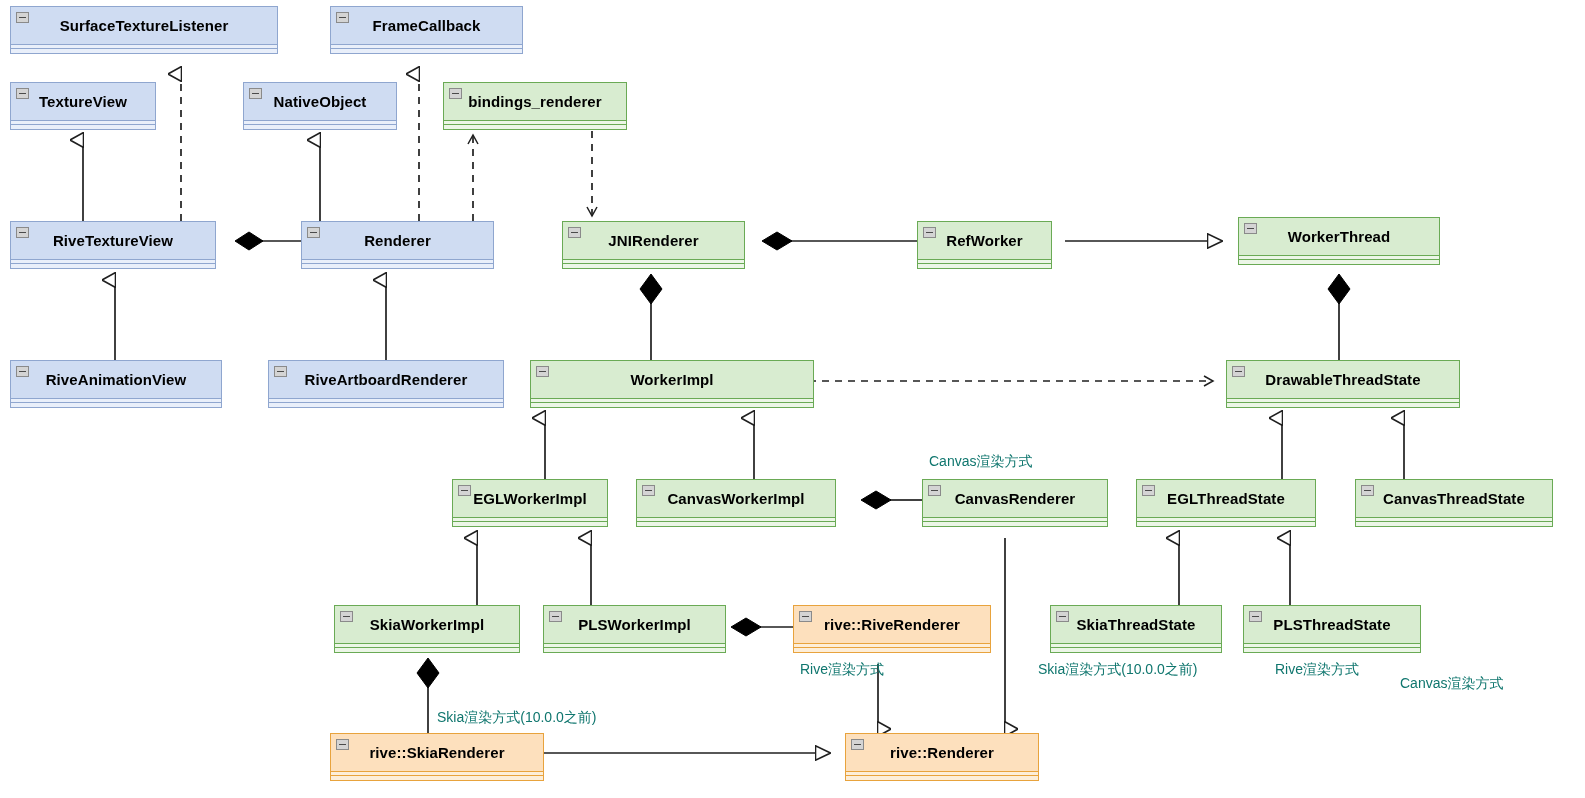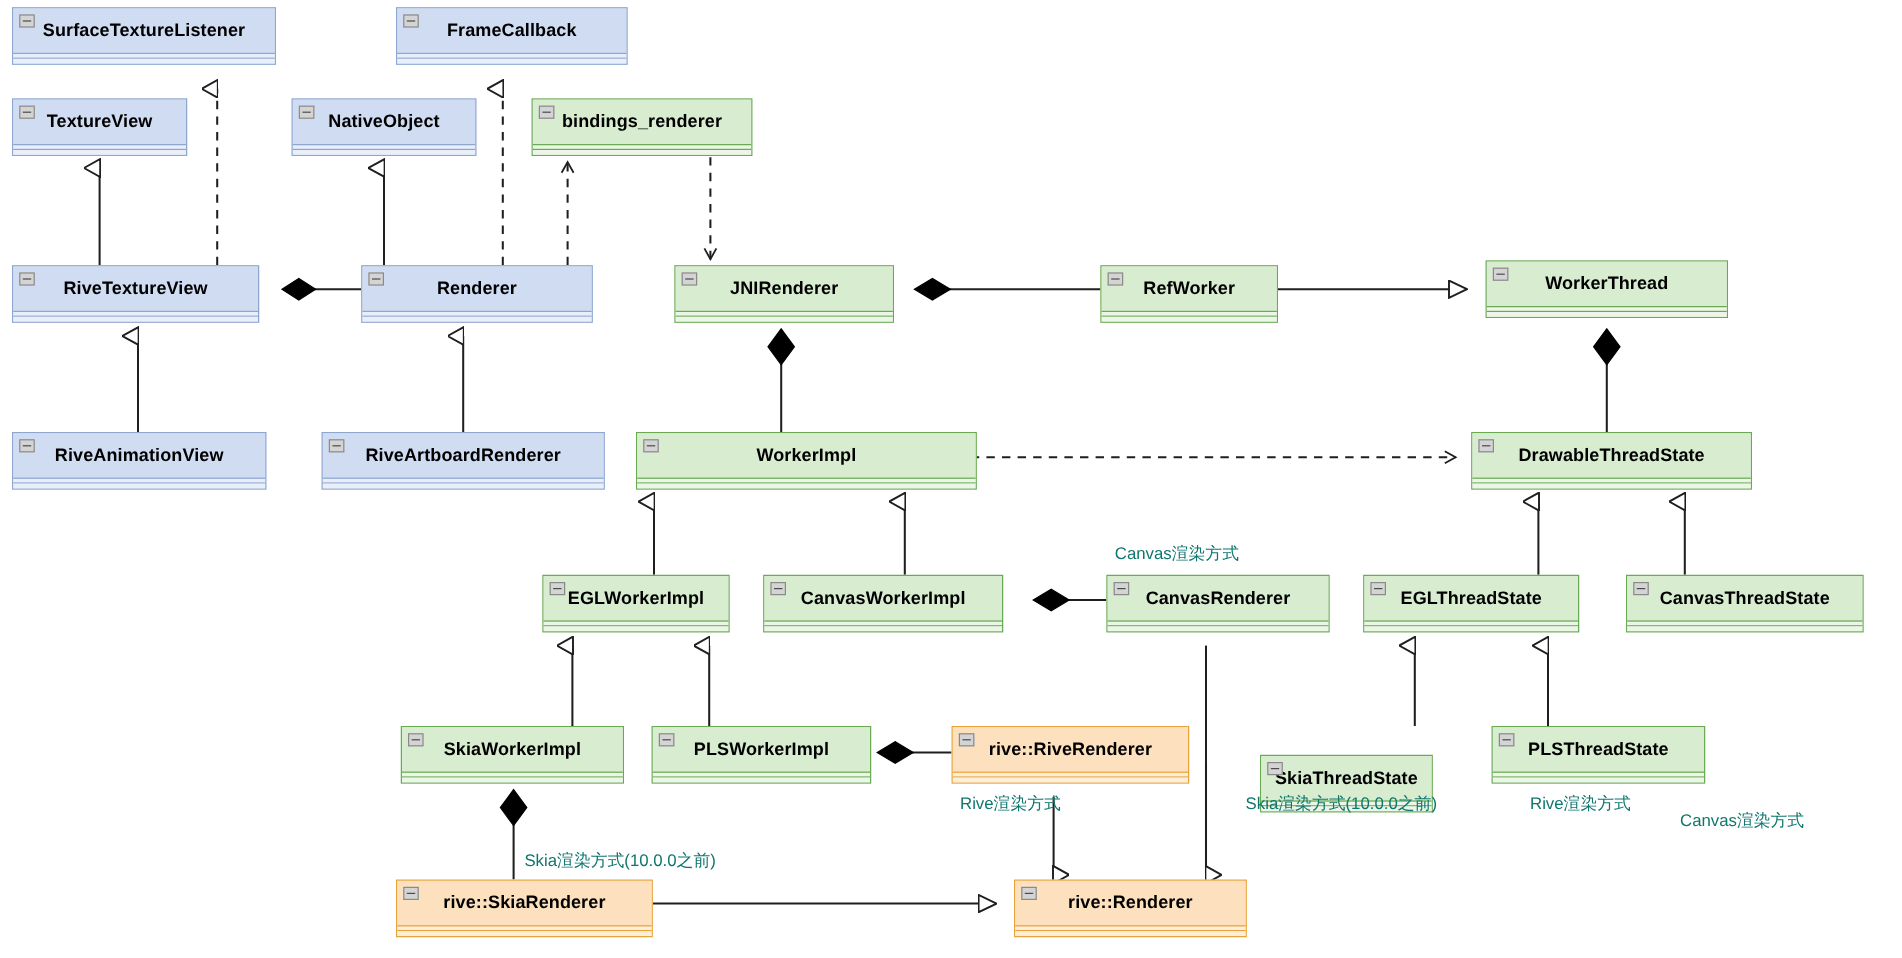--- a/index.html
+++ b/index.html
@@ -122,21 +122,21 @@
       <polygon points="762,241 777,232 792,241 777,250"></polygon>
       <polygon points="1339,274 1350,289 1339,304 1328,289"></polygon>
       <polygon points="651,274 662,289 651,304 640,289"></polygon>
       <polygon points="861,500 876,491 891,500 876,509"></polygon>
       <polygon points="731,627 746,618 761,627 746,636"></polygon>
       <polygon points="428,658 439,673 428,688 417,673"></polygon>
     </g>
   </svg>
 
   <div id="boxes">
-      <div class="uml blue" style="left: 10px; top: 6px; width: 220px;">
+      <div class="uml blue" style="left: 10px; top: 6px; width: 268px;">
         <div class="hdr">
           <span class="mi"></span>
           <span class="nm">SurfaceTextureListener</span>
         </div>
         <div class="c1"></div>
         <div class="c2"></div>
       </div>
       <div class="uml blue" style="left: 330px; top: 6px; width: 193px;">
         <div class="hdr">
           <span class="mi"></span>
@@ -186,21 +186,21 @@
         <div class="c2"></div>
       </div>
       <div class="uml green" style="left: 562px; top: 221px; width: 183px;">
         <div class="hdr">
           <span class="mi"></span>
           <span class="nm">JNIRenderer</span>
         </div>
         <div class="c1"></div>
         <div class="c2"></div>
       </div>
-      <div class="uml green" style="left: 917px; top: 221px; width: 148px;">
+      <div class="uml green" style="left: 917px; top: 221px; width: 135px;">
         <div class="hdr">
           <span class="mi"></span>
           <span class="nm">RefWorker</span>
         </div>
         <div class="c1"></div>
         <div class="c2"></div>
       </div>
       <div class="uml green" style="left: 1238px; top: 217px; width: 202px;">
         <div class="hdr">
           <span class="mi"></span>
@@ -298,21 +298,21 @@
         <div class="c2"></div>
       </div>
       <div class="uml orange" style="left: 793px; top: 605px; width: 198px;">
         <div class="hdr">
           <span class="mi"></span>
           <span class="nm">rive::RiveRenderer</span>
         </div>
         <div class="c1"></div>
         <div class="c2"></div>
       </div>
-      <div class="uml green" style="left: 1050px; top: 605px; width: 144px; margin-top: 24px;">
+      <div class="uml green" style="left: 1050px; top: 605px; width: 172px;">
         <div class="hdr">
           <span class="mi"></span>
           <span class="nm">SkiaThreadState</span>
         </div>
         <div class="c1"></div>
         <div class="c2"></div>
       </div>
       <div class="uml green" style="left: 1243px; top: 605px; width: 178px;">
         <div class="hdr">
           <span class="mi"></span>

